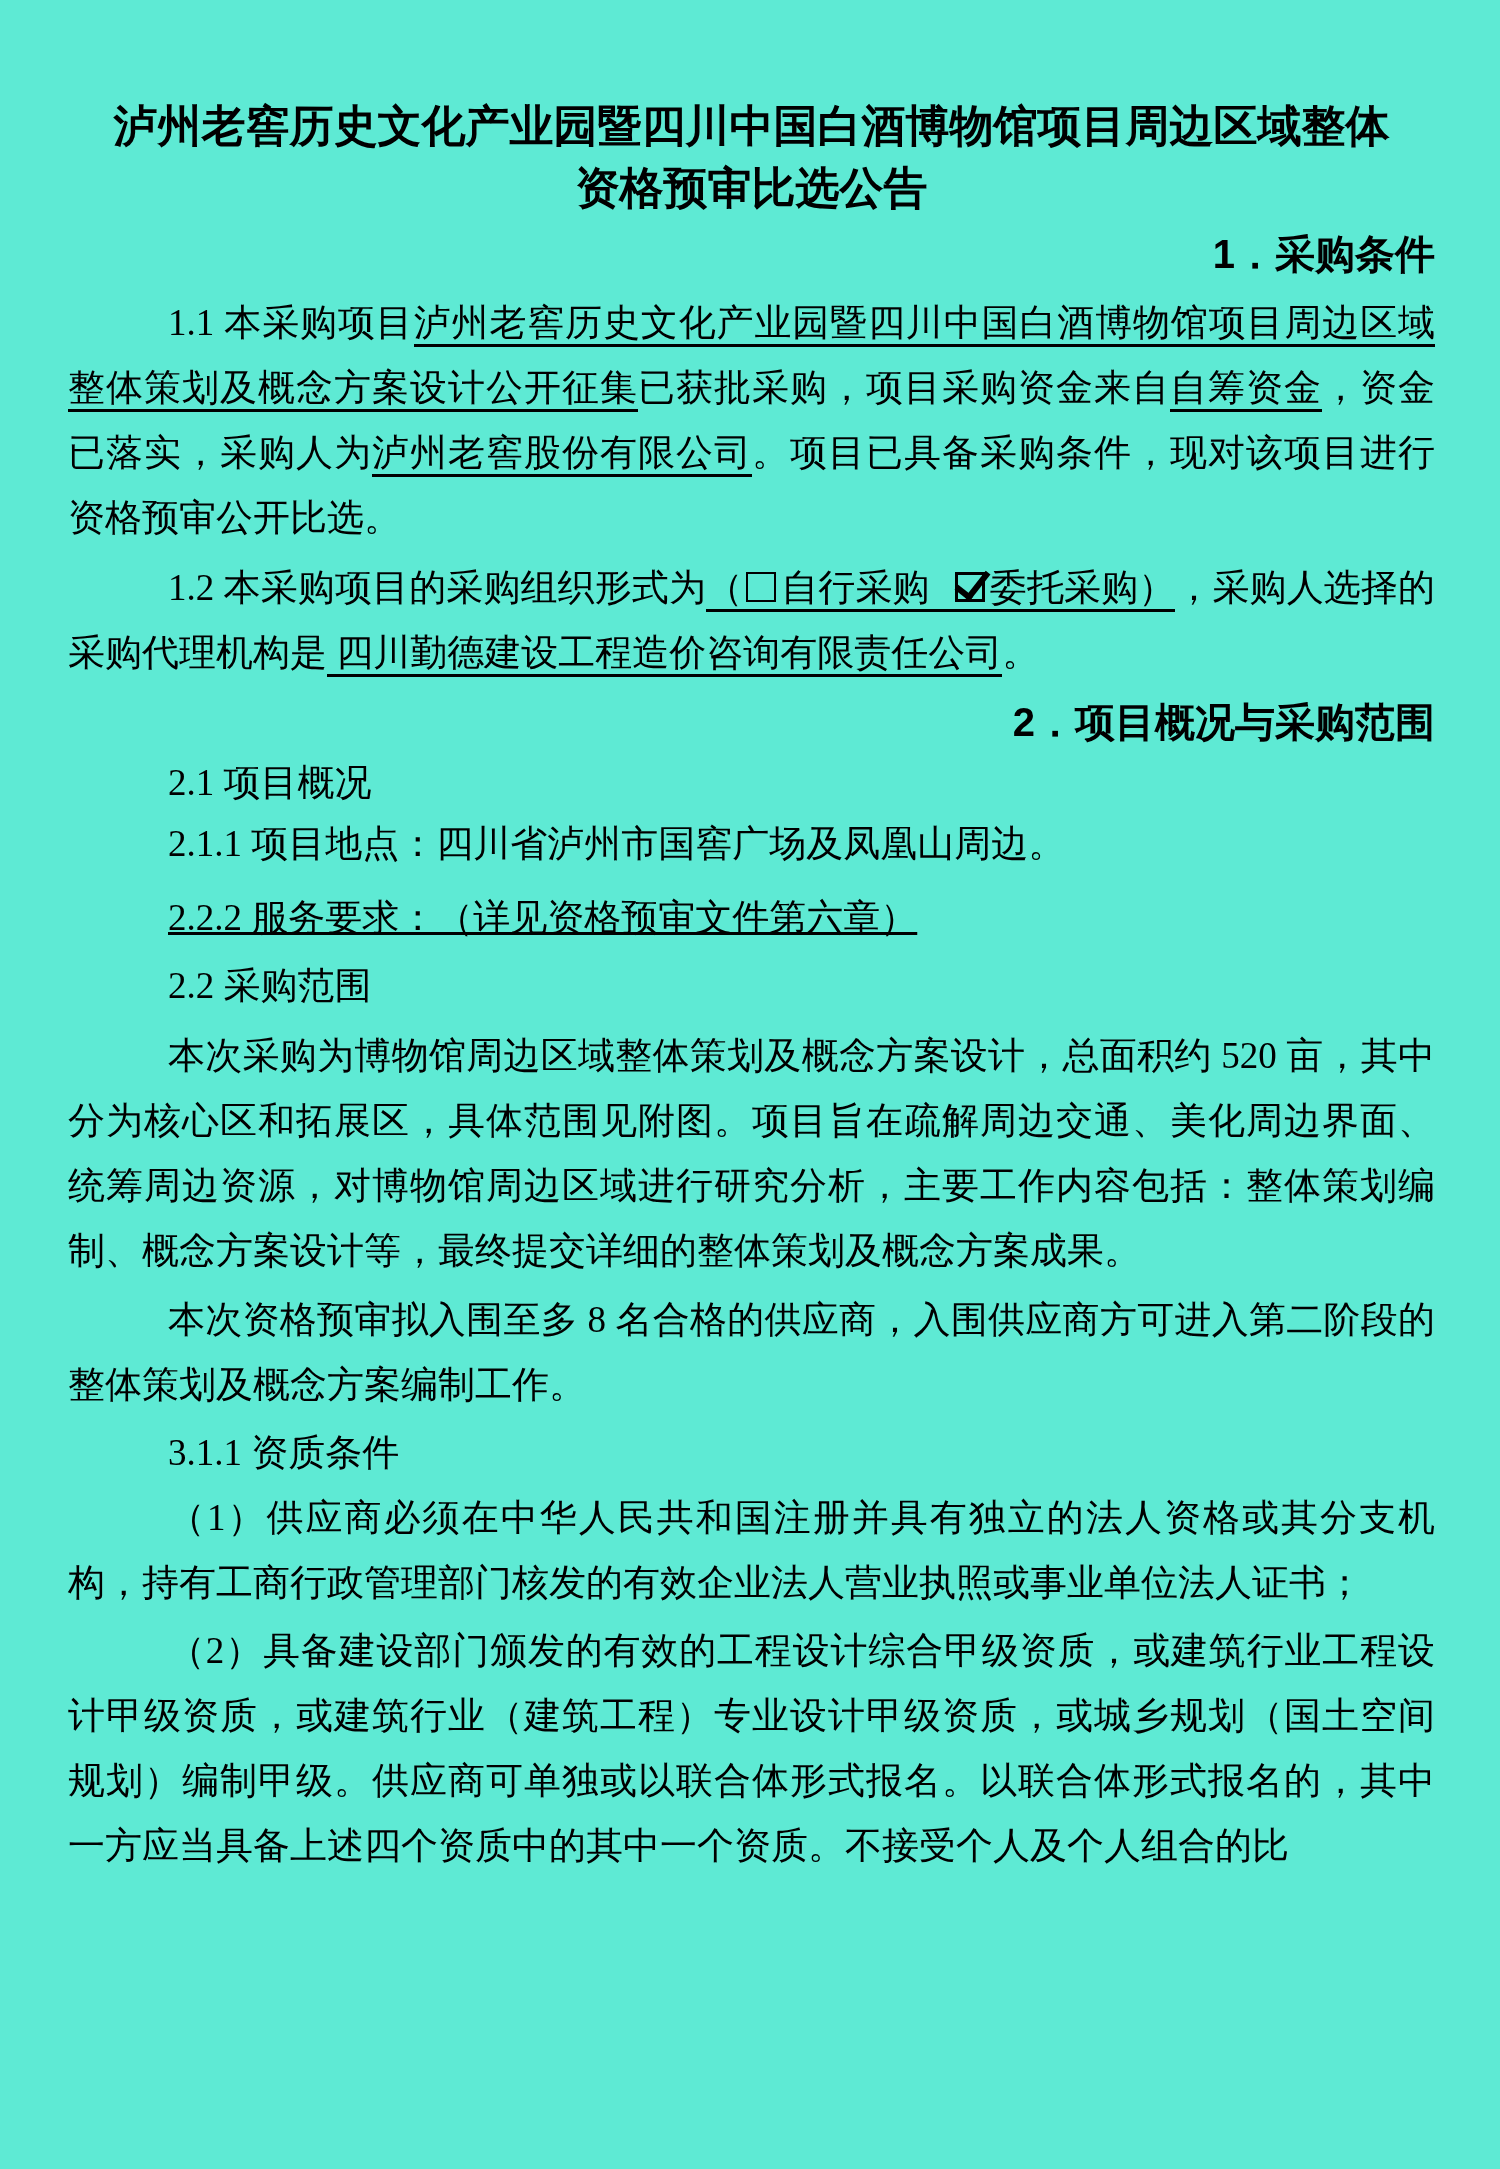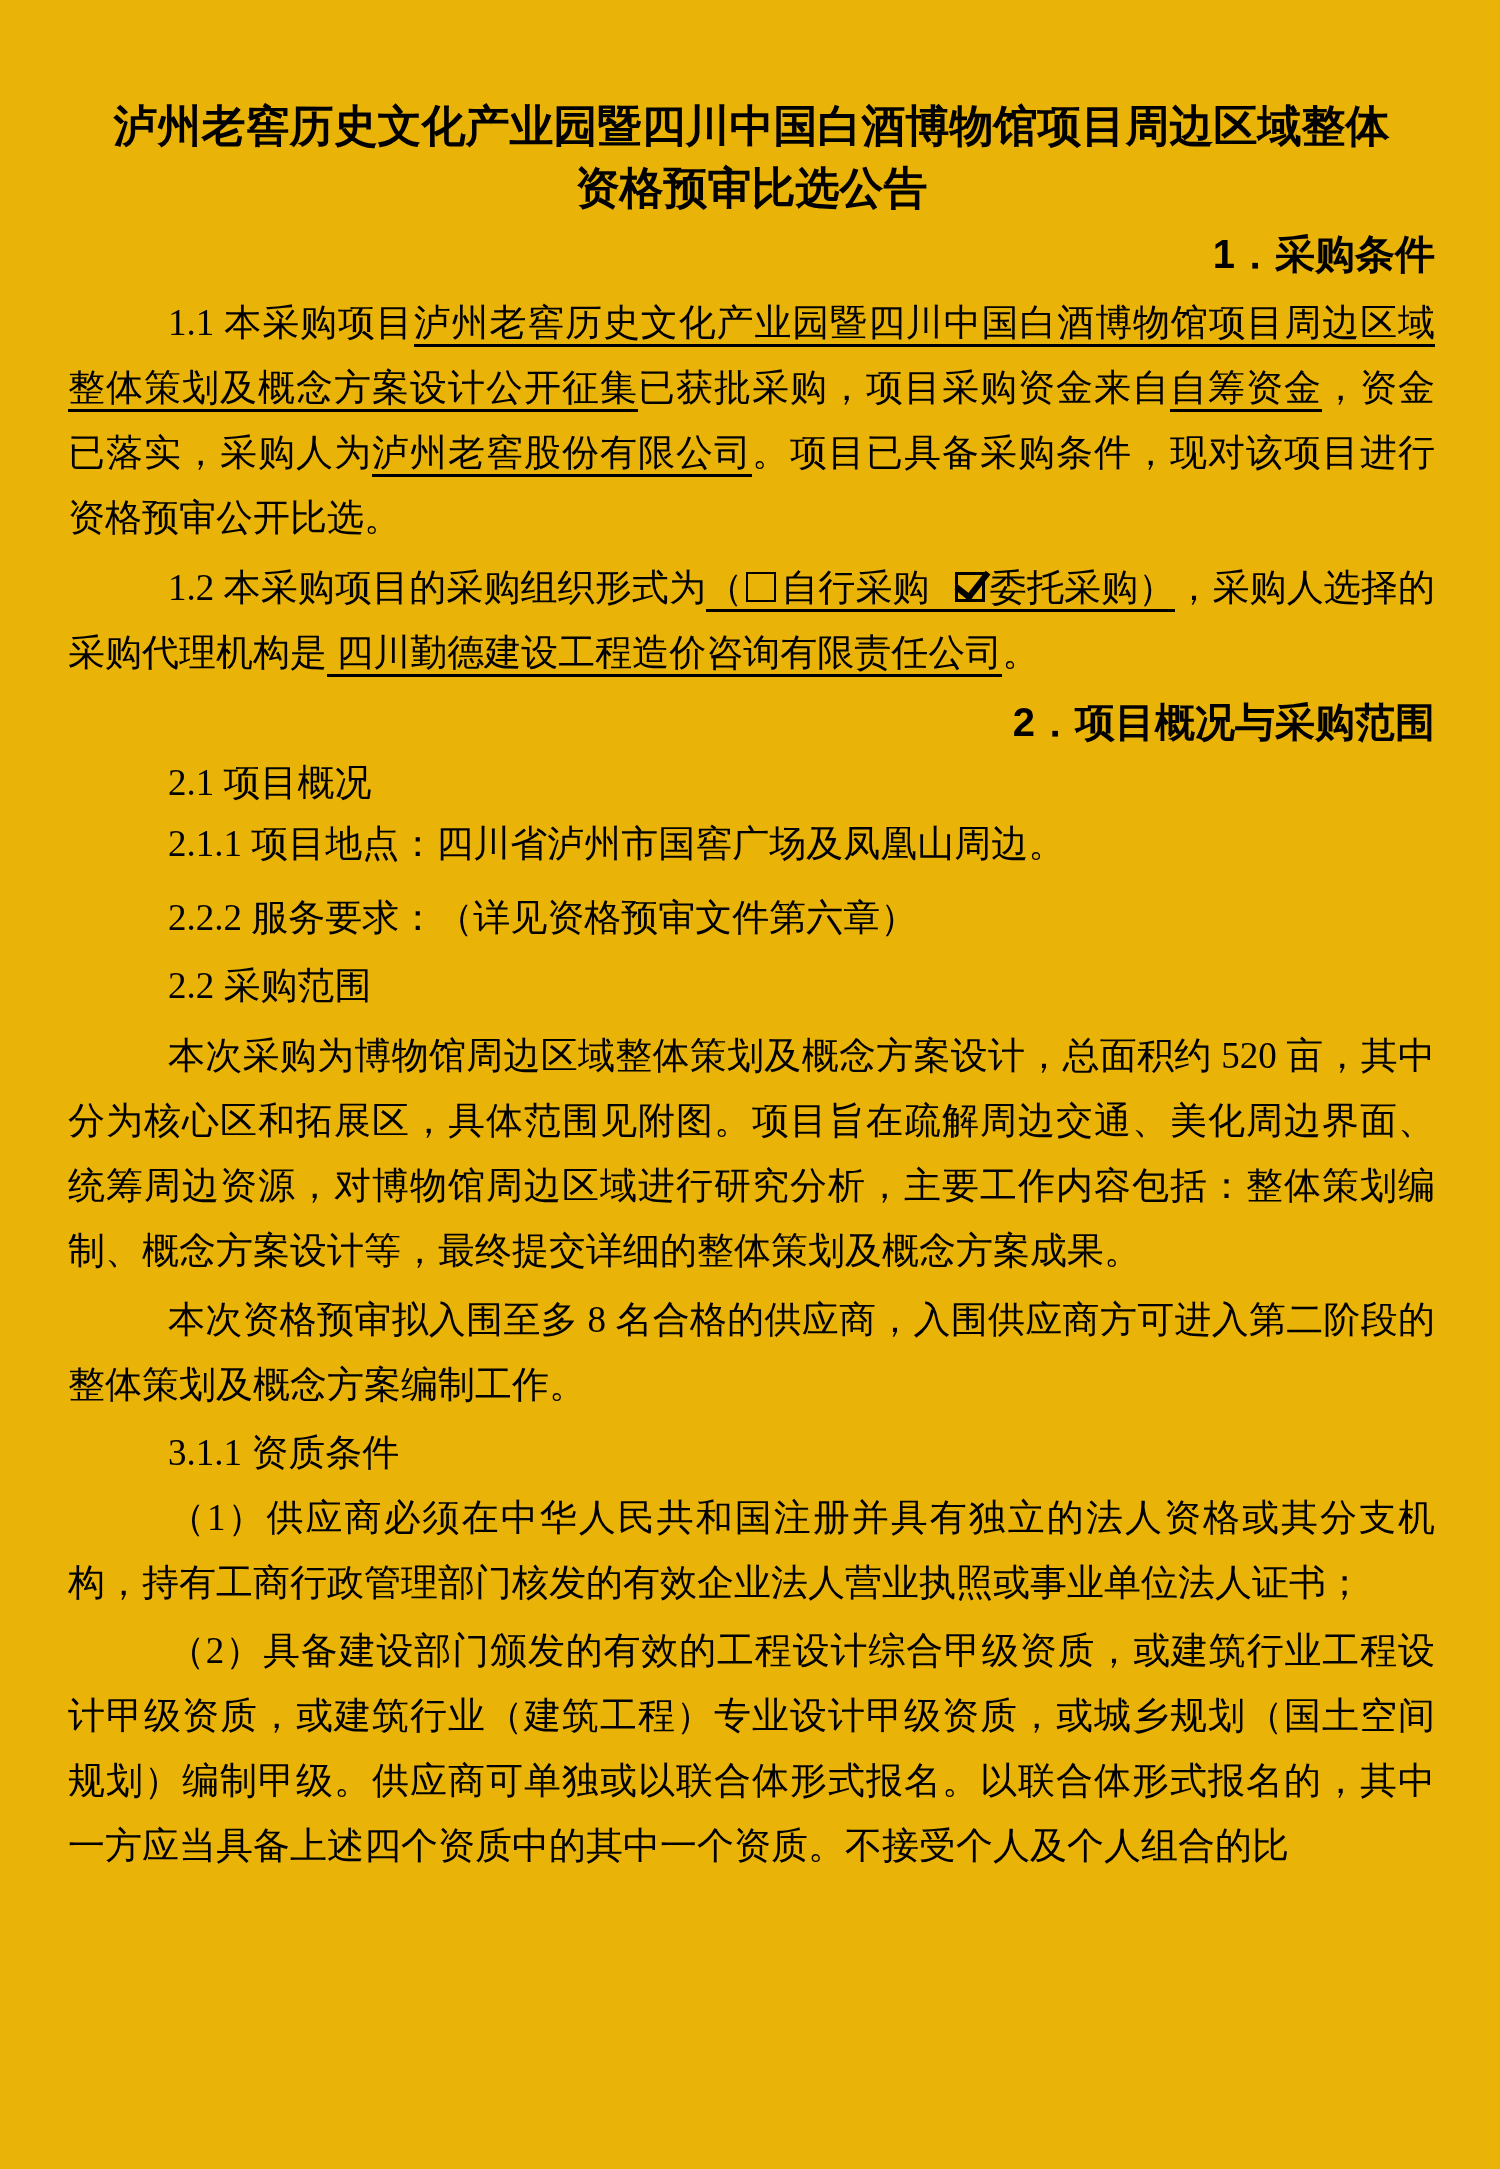--- a/index.html
+++ b/index.html
@@ -1,18 +1,18 @@
 <!DOCTYPE html>
 <html><head>
 <meta charset="utf-8">
 <style>
   html,body{margin:0;padding:0;background:#e8e8e8;}
   .page{
     width:1500px;height:2169px;
-    background:#eab308;color:#000000;
+    background:#5eead4;color:#000000;
     box-sizing:border-box;
     padding:96px 65px 0 68px;
     overflow:hidden;
     font-family:"Liberation Serif","DejaVu Serif",serif;
     font-size:37px;line-height:65px;
   }
   .title-line{
     font-weight:bold;font-size:44px;line-height:62px;
     text-align:center;white-space:nowrap;
   }
@@ -22,21 +22,21 @@
     text-align:right;
   }
   p{margin:0;text-align:justify;}
   .indent{text-indent:100px;}
   .tight{line-height:56px;}
   .u{border-bottom:3px solid #000;padding-bottom:1px;}
   .mt2{margin-top:2px;}
   .mt3{margin-top:3px;}
   .mt4{margin-top:4px;}
   .mt5{margin-top:5px;}
-  .mt9{margin-top:9px;}
+  .mt9{margin-top:9px;text-decoration:underline;}
   .cb{
     display:inline-block;width:30px;height:30px;
     border:2px solid #000;box-sizing:border-box;
     vertical-align:-2px;margin:0 5px 0 3px;position:relative;
   }
   .cb.checked{border-width:3px;}
   .cb.checked::after{
     content:"";position:absolute;left:5px;top:-10px;
     width:13px;height:28px;
     border-right:6px solid #000;border-bottom:6px solid #000;

